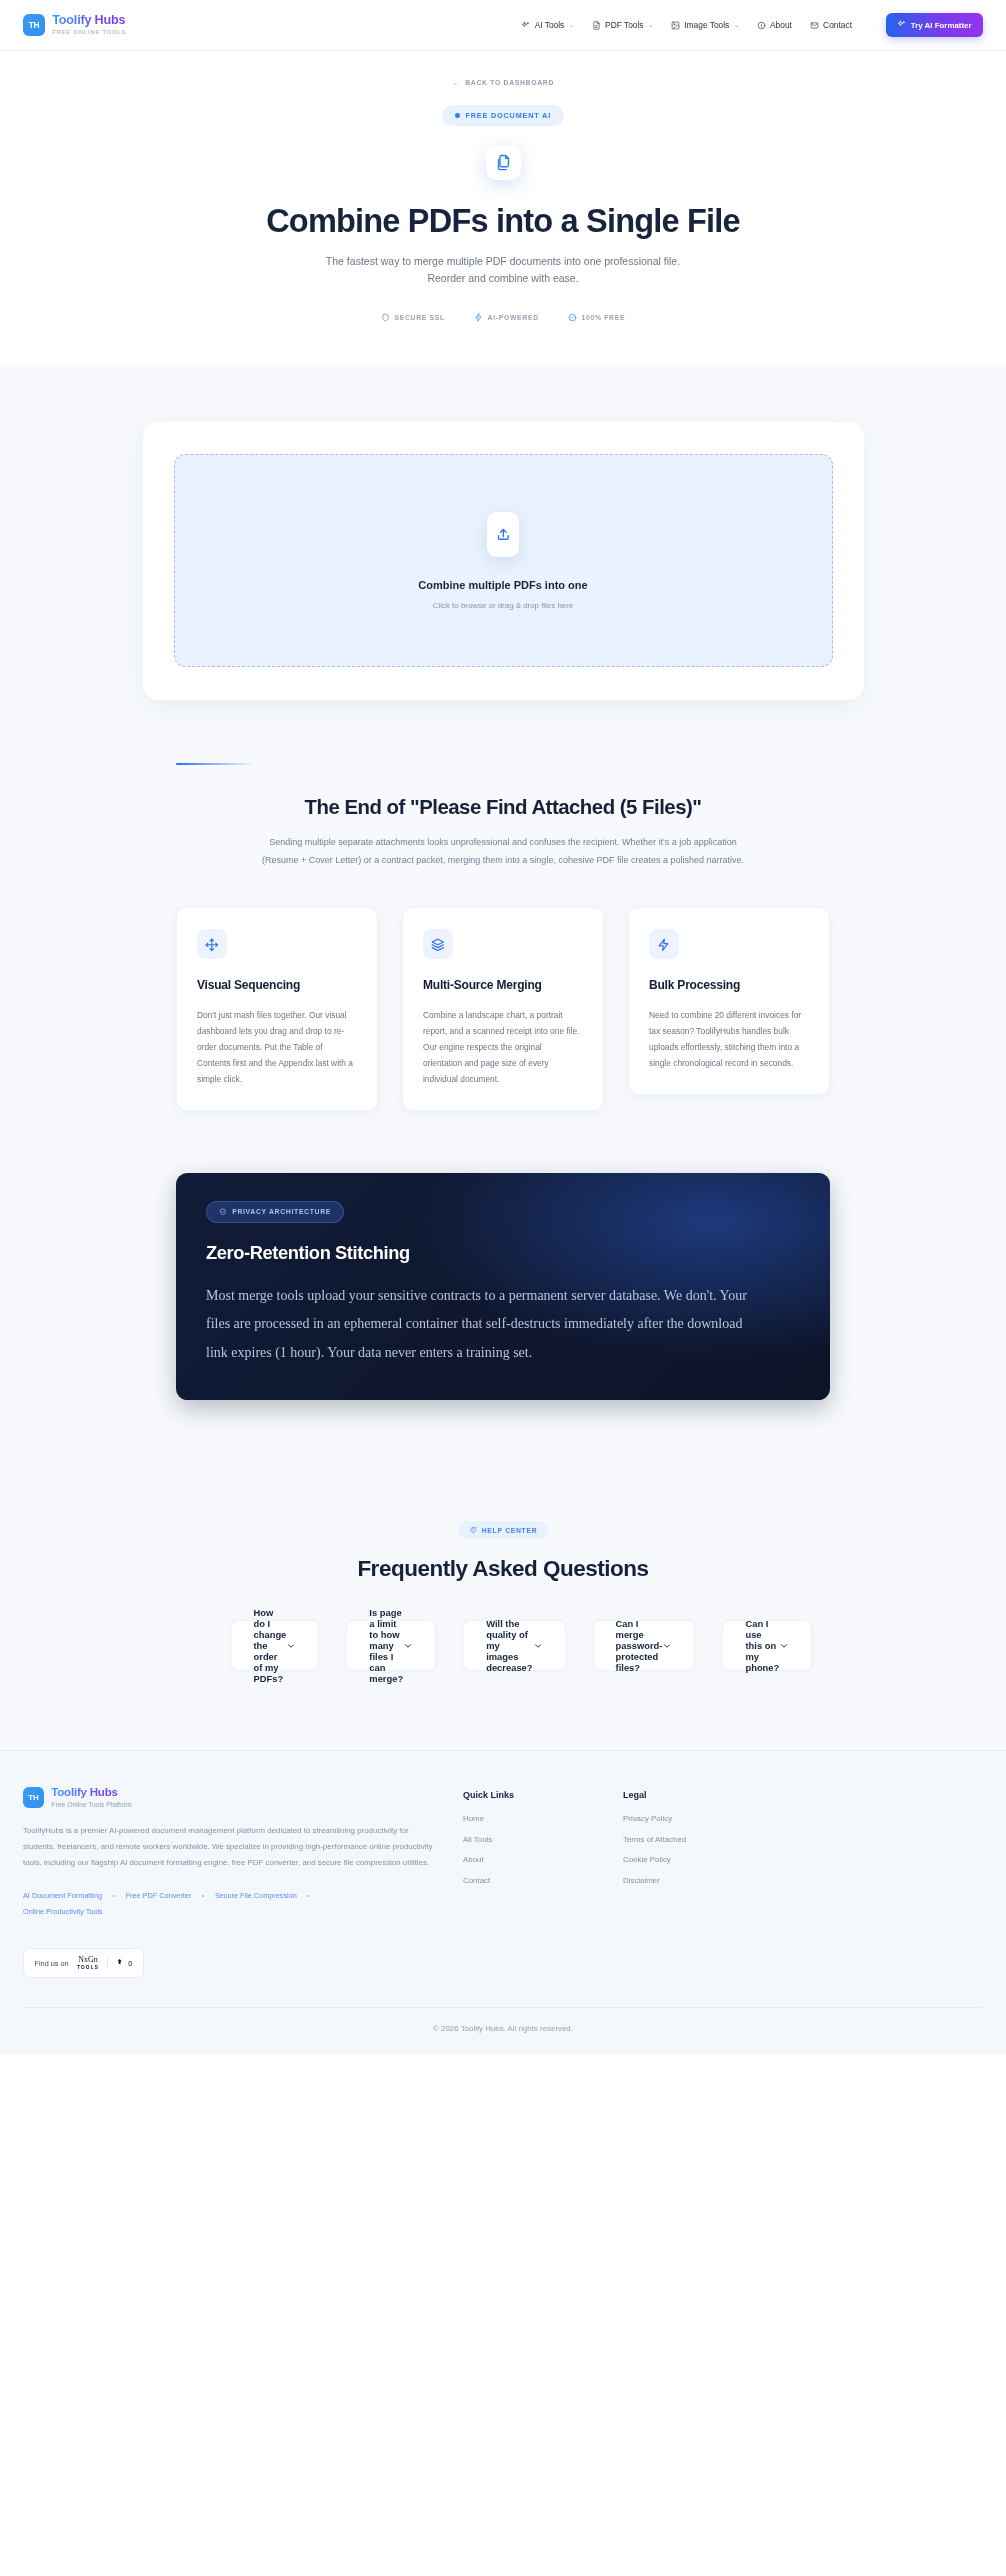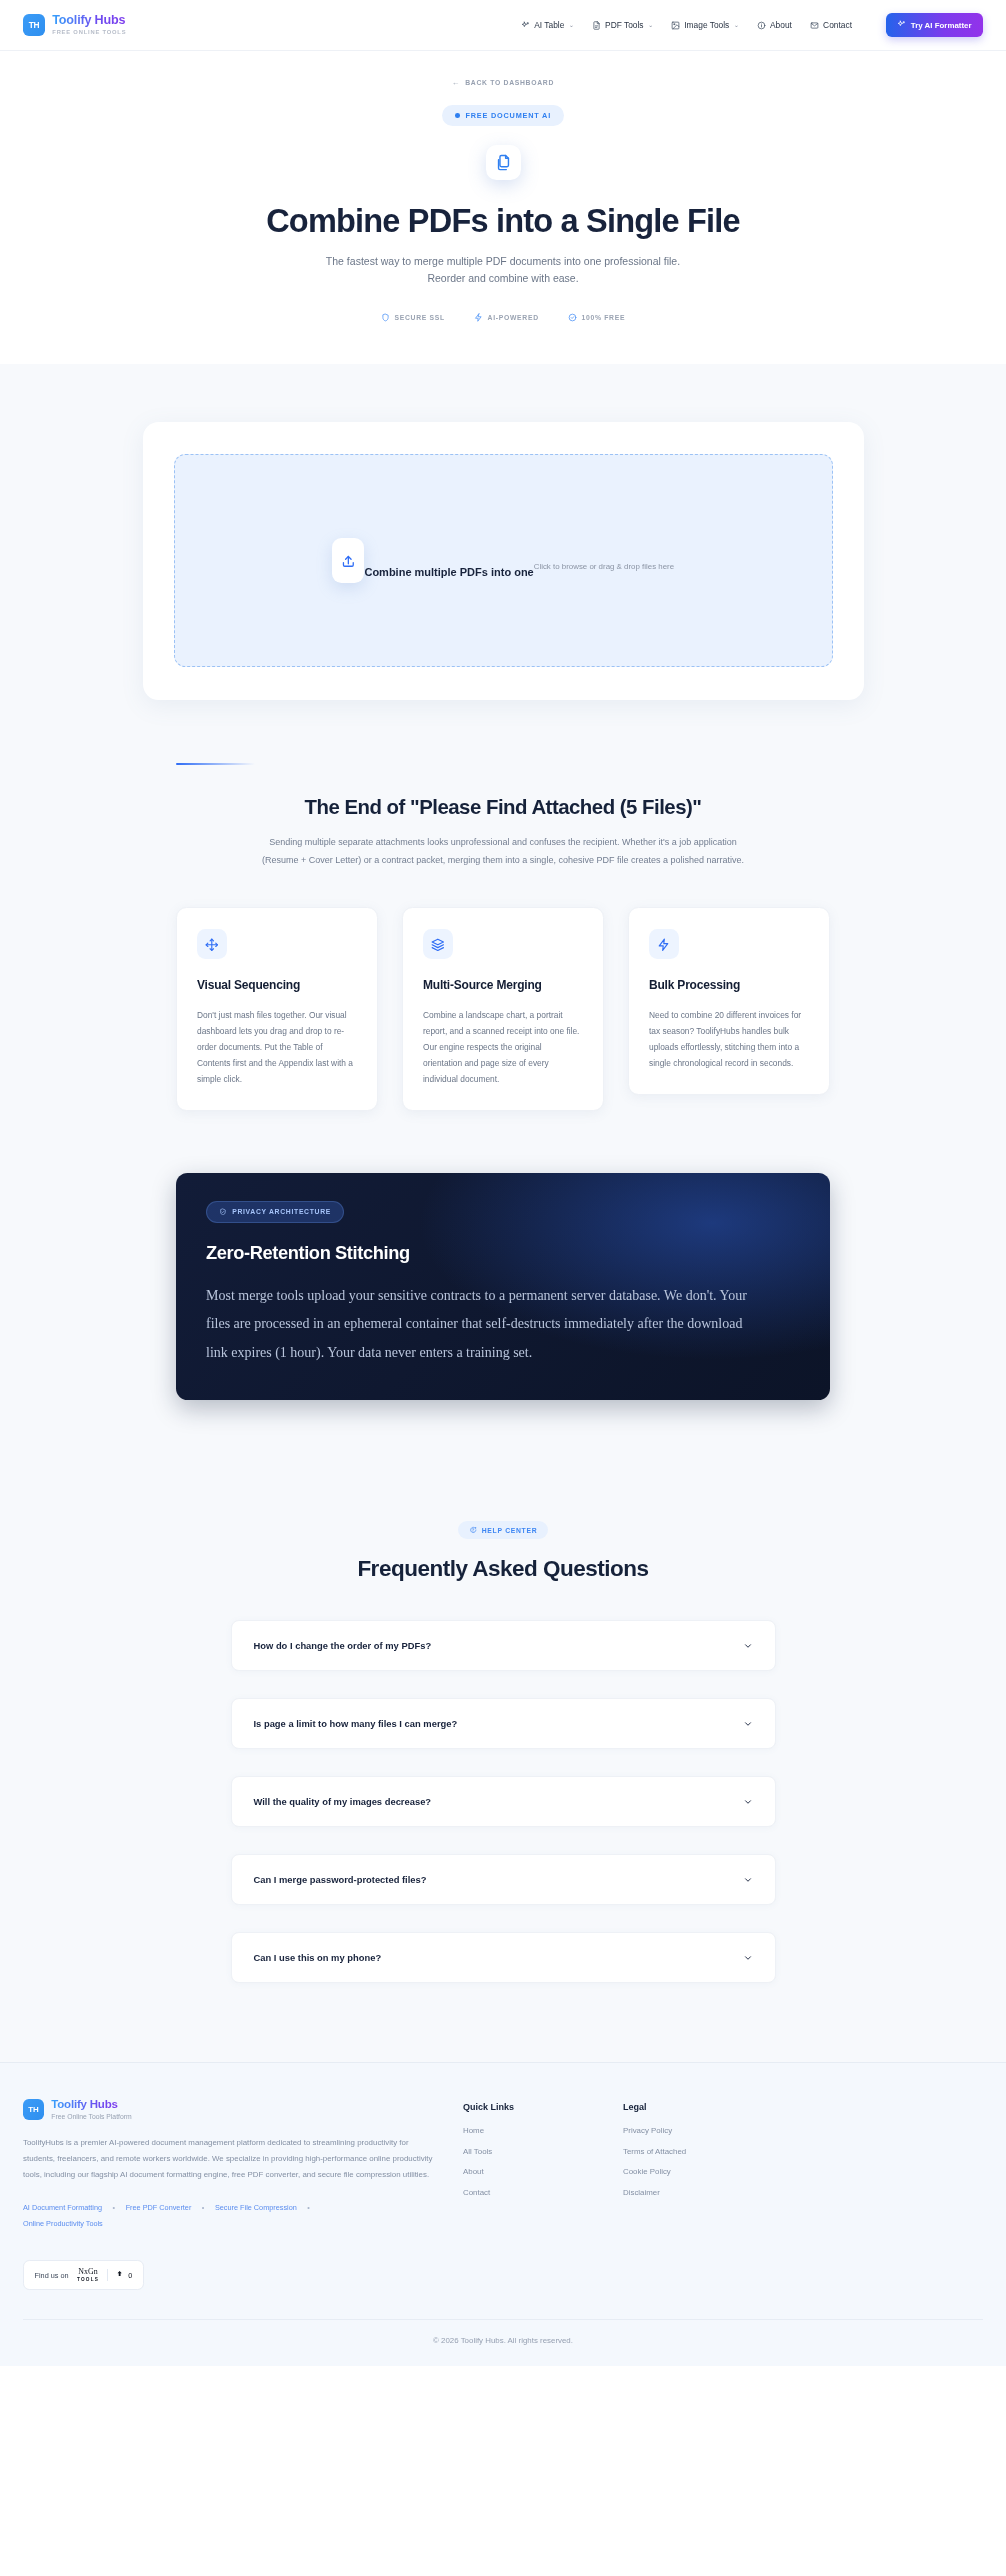--- a/index.html
+++ b/index.html
@@ -123,21 +123,21 @@
   .upload-card {
     width: 721px; margin: 0 auto;
     background: #ffffff; border-radius: 15.7px;
     box-shadow: 0 5.2px 23px rgba(100,125,165,0.10);
     padding: 32.5px 31px;
   }
   .dropzone {
     border: 1px dashed #9cc2f5; border-radius: 11.5px;
     background: #eaf2fe;
     height: 213px;
-    display: flex; flex-direction: row;
+    display: flex; flex-direction: column;
     align-items: center; justify-content: center;
     cursor: pointer;
   }
   .drop-icon {
     width: 32.5px; height: 45px; border-radius: 9.4px;
     background: #ffffff; box-shadow: 0 5.2px 15.7px rgba(110,145,205,0.22);
     display: flex; align-items: center; justify-content: center;
     color: #2f6df5;
   }
   .drop-icon svg { width: 14.7px; height: 14.7px; }
@@ -220,21 +220,21 @@
     background: #e8f1fe; color: #3c85f3;
     padding: 4.7px 10.5px; border-radius: 523px;
     font-size: 6.8px; font-weight: 800; letter-spacing: 0.7px;
   }
   .faq-badge svg { width: 7.9px; height: 7.9px; }
   .faq-head { text-align: center; }
   .faq-title {
     margin-top: 17px; font-size: 22.5px; font-weight: 800;
     color: #16223a; letter-spacing: -0.5px;
   }
-  .faq-list { width: 545px; margin: 38px auto 0; display: flex; flex-direction: column; gap: 27px; }
+  .faq-list { width: 545px; margin: 38px auto 0; display: flex; flex-direction: row; gap: 27px; }
   .faq-item {
     background: #ffffff; border: 0.5px solid #eef1f6; border-radius: 7.9px;
     box-shadow: 0 1px 6.3px rgba(110,130,165,0.06);
     height: 51px; display: flex; align-items: center;
     padding: 0 22px; cursor: pointer;
   }
   .faq-q { font-size: 9.4px; font-weight: 700; color: #18233c; }
   .faq-chev { margin-left: auto; color: #1f2a44; display: flex; }
   .faq-chev svg { width: 10px; height: 10px; }
 
@@ -307,21 +307,21 @@
   </a>
 
   <nav class="main-nav">
     <div class="nav-item">
       <span class="nav-ico">
           <svg viewBox="0 0 24 24" fill="none" stroke="currentColor" stroke-width="1.8" stroke-linecap="round" stroke-linejoin="round">
             <path d="M9 3l1.6 4.4L15 9l-4.4 1.6L9 15l-1.6-4.4L3 9l4.4-1.6z"></path>
             <path d="M18 4v4M20 6h-4"></path>
           </svg>
         </span>
-      <span>AI Table</span>
+      <span>AI Tools</span>
       <span class="chev">⌄</span>
     </div>
     <div class="nav-item">
       <span class="nav-ico">
           <svg viewBox="0 0 24 24" fill="none" stroke="currentColor" stroke-width="1.8" stroke-linecap="round" stroke-linejoin="round">
             <path d="M14 2H7a2 2 0 0 0-2 2v16a2 2 0 0 0 2 2h10a2 2 0 0 0 2-2V7z"></path>
             <path d="M14 2v5h5"></path>
             <path d="M9 13h6M9 17h4"></path>
           </svg>
         </span>

